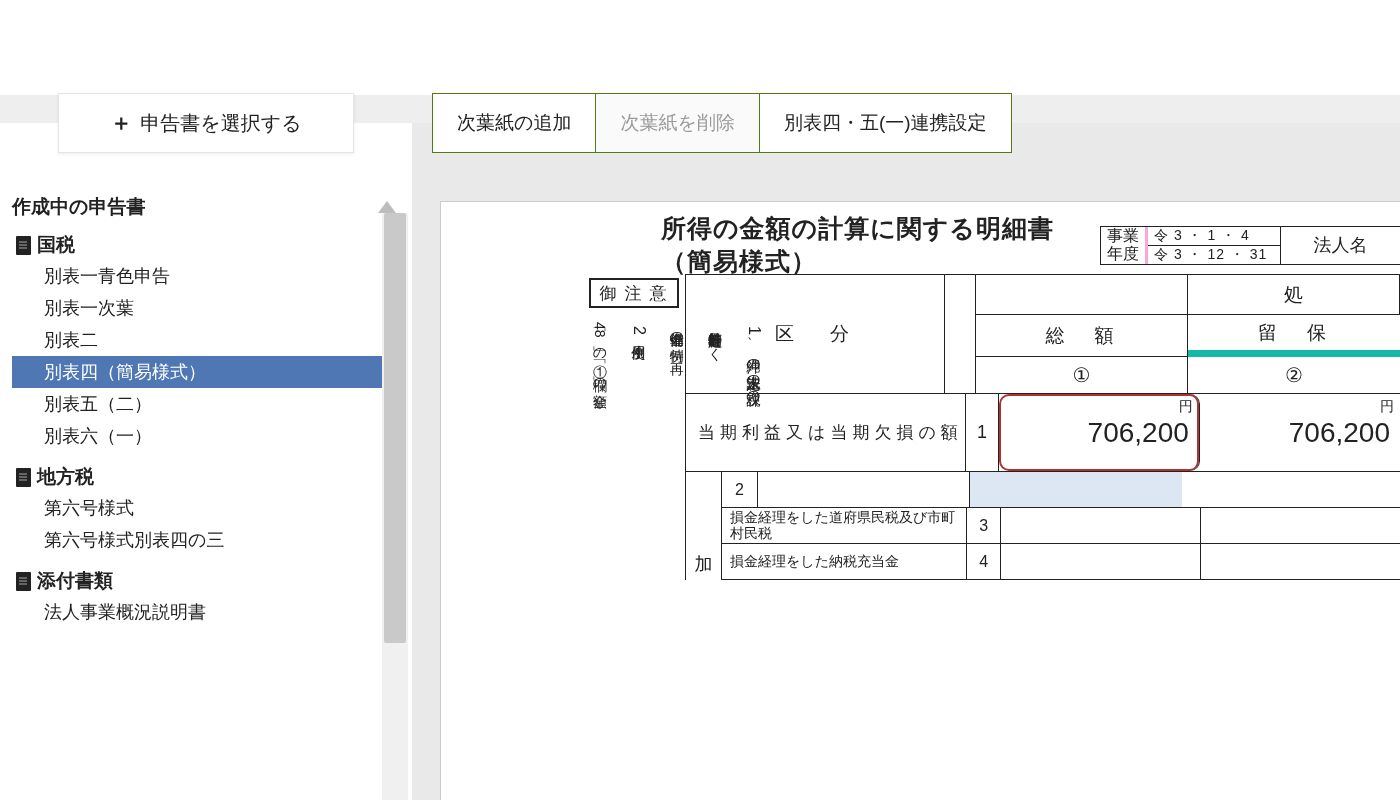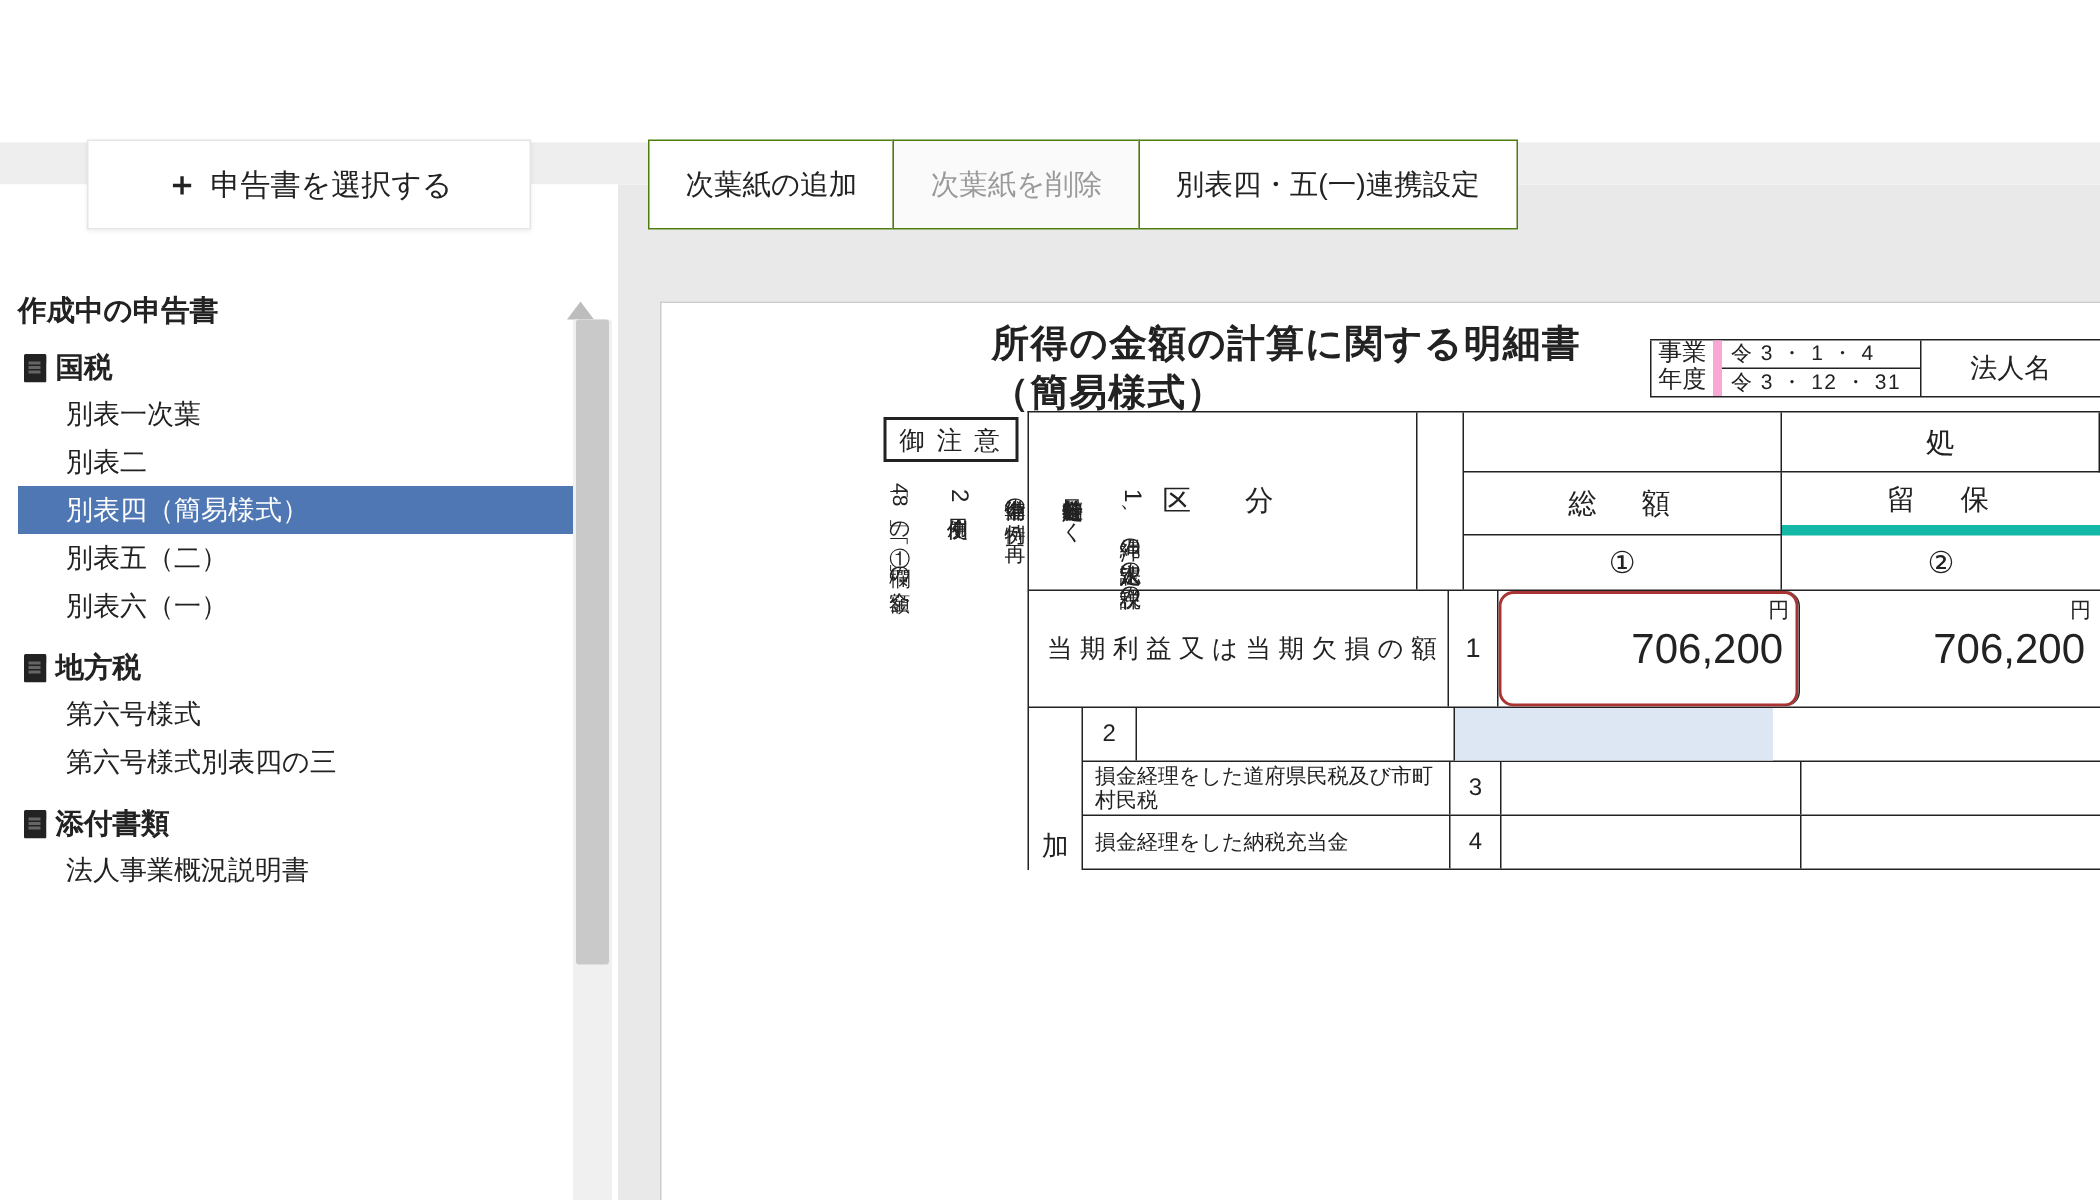--- a/index.html
+++ b/index.html
@@ -146,21 +146,21 @@
   }
   .header-boxes {
     display: flex;
     margin-left: 20px;
     border-top: 1px solid #222;
     border-bottom: 1px solid #222;
   }
   .fy-label {
     writing-mode: horizontal-tb;
     border-left: 1px solid #222;
-    border-right: 6px solid #f9a8d4;
+    border-right: 3px solid #f9a8d4;
     width: 48px;
     font-size: 16px;
     display: flex; align-items: center; justify-content: center;
     text-align: center;
     line-height:1.1;
   }
   .fy-dates {
     width: 132px;
     display: flex; flex-direction: column;
   }
@@ -272,20 +272,21 @@
       <div class="scrollbar-thumb"></div>
     </div>
     <div class="sidebar-body">
       <div class="sec-heading">作成中の申告書</div>
 
       <div class="group-heading">
         <span class="doc-icon"></span>
         <span>国税</span>
       </div>
       <div id="national-list">
+          <div class="nav-item">別表一青色申告</div>
           <div class="nav-item">別表一次葉</div>
           <div class="nav-item">別表二</div>
           <div class="nav-item selected">別表四（簡易様式）</div>
           <div class="nav-item">別表五（二）</div>
           <div class="nav-item">別表六（一）</div>
         </div>
 
       <div class="group-heading">
         <span class="doc-icon"></span>
         <span>地方税</span>

